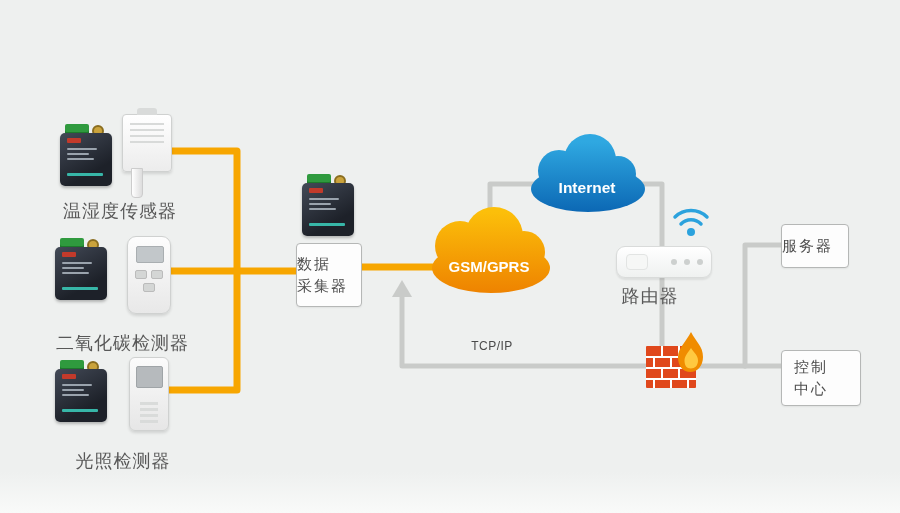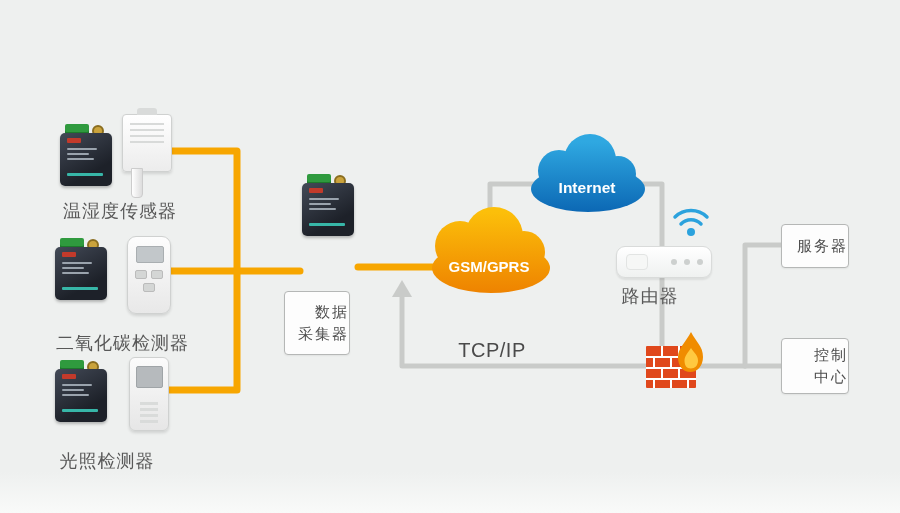--- a/index.html
+++ b/index.html
@@ -45,21 +45,21 @@
   .sensor-light{width:38px;height:72px;background:linear-gradient(#fbfbfb,#e6e6e6);
     border:1px solid #cfd1d0;border-radius:6px;box-shadow:0 2px 3px rgba(0,0,0,.12);}
   .sensor-light .screen{position:absolute;top:8px;left:6px;width:25px;height:20px;background:#b6babd;
     border:1px solid #9fa4a7;border-radius:2px;}
   .sensor-light .grip{position:absolute;bottom:6px;left:10px;width:18px;height:22px;
     background:repeating-linear-gradient(#d9dbda 0 3px,transparent 3px 6px);}
 
   
   .lbl{color:#585858;font-size:18px;letter-spacing:1px;text-align:center;}
   .node-box{background:#fdfdfd;border:1px solid #b5b7b6;border-radius:4px;color:#4e4e4e;
-    display:flex;flex-direction:column;align-items:flex-end;justify-content:center;
+    display:flex;flex-direction:column;align-items:flex-start;justify-content:center;
     font-size:15px;letter-spacing:2px;line-height:1.45;box-shadow:0 1px 2px rgba(0,0,0,.06);}
 
   .router{width:94px;height:30px;background:linear-gradient(#ffffff,#eff1f0);
     border:1px solid #d9dbda;border-radius:9px;box-shadow:0 2px 2px rgba(0,0,0,.08);}
   .router .notch{position:absolute;left:9px;top:7px;width:20px;height:14px;background:#f6f7f6;
     border:1px solid #e2e4e3;border-radius:4px;}
   .router .dot{position:absolute;top:12px;width:6px;height:6px;border-radius:50%;background:#cdd0cf;}
   .router .d1{left:54px;} .router .d2{left:67px;} .router .d3{left:80px;}
 </style>
 </head>
@@ -182,47 +182,47 @@
     <span class="ln a"></span>
     <span class="ln b"></span>
     <span class="ln c"></span>
     <span class="ln d"></span>
     </span>
 </div>
 <div class="comp sensor-light" style="left:129px;top:357px;">
   <span class="screen"></span>
   <span class="grip"></span>
 </div>
-<div class="comp lbl" style="left:42px;top:449px;width:130px;">光照检测器</div>
+<div class="comp lbl" style="left:58px;top:449px;width:130px;">光照检测器</div>
 
 <div class="comp dtu" style="left:302px;top:174px;">
   <span class="term"></span>
   <span class="ant"></span>
   <span class="body">
       <span class="logo"></span>
     <span class="ln a"></span>
     <span class="ln b"></span>
     <span class="ln c"></span>
     <span class="ln d"></span>
     </span>
 </div>
-<div class="comp node-box" style="left:284px;top:243px;width:64px;height:62px;margin-top:48px;">
+<div class="comp node-box" style="left:296px;top:243px;width:64px;height:62px;">
   <div>数据</div>
   <div>采集器</div>
 </div>
 
 <div class="comp router" style="left:616px;top:246px;">
   <span class="notch"></span>
   <span class="dot d1"></span>
   <span class="dot d2"></span>
   <span class="dot d3"></span>
 </div>
 <div class="comp lbl" style="left:600px;top:284px;width:100px;">路由器</div>
 
-<div class="comp" style="left:432px;top:339px;width:120px;text-align:center;font-size:20px;color:#4a4a4a;letter-spacing:.5px;">TCP/IP</div>
+<div class="comp" style="left:432px;top:339px;width:120px;text-align:center;font-size:12px;color:#4a4a4a;letter-spacing:.5px;">TCP/IP</div>
 
 <div class="comp node-box" style="left:781px;top:224px;width:66px;height:42px;">
   <div>服务器</div>
 </div>
-<div class="comp node-box" style="left:781px;top:338px;width:66px;height:54px;">
+<div class="comp node-box" style="left:781px;top:350px;width:66px;height:54px;padding-left:12px;">
   <div>控制</div>
   <div>中心</div>
 </div>
 
 </body></html>

